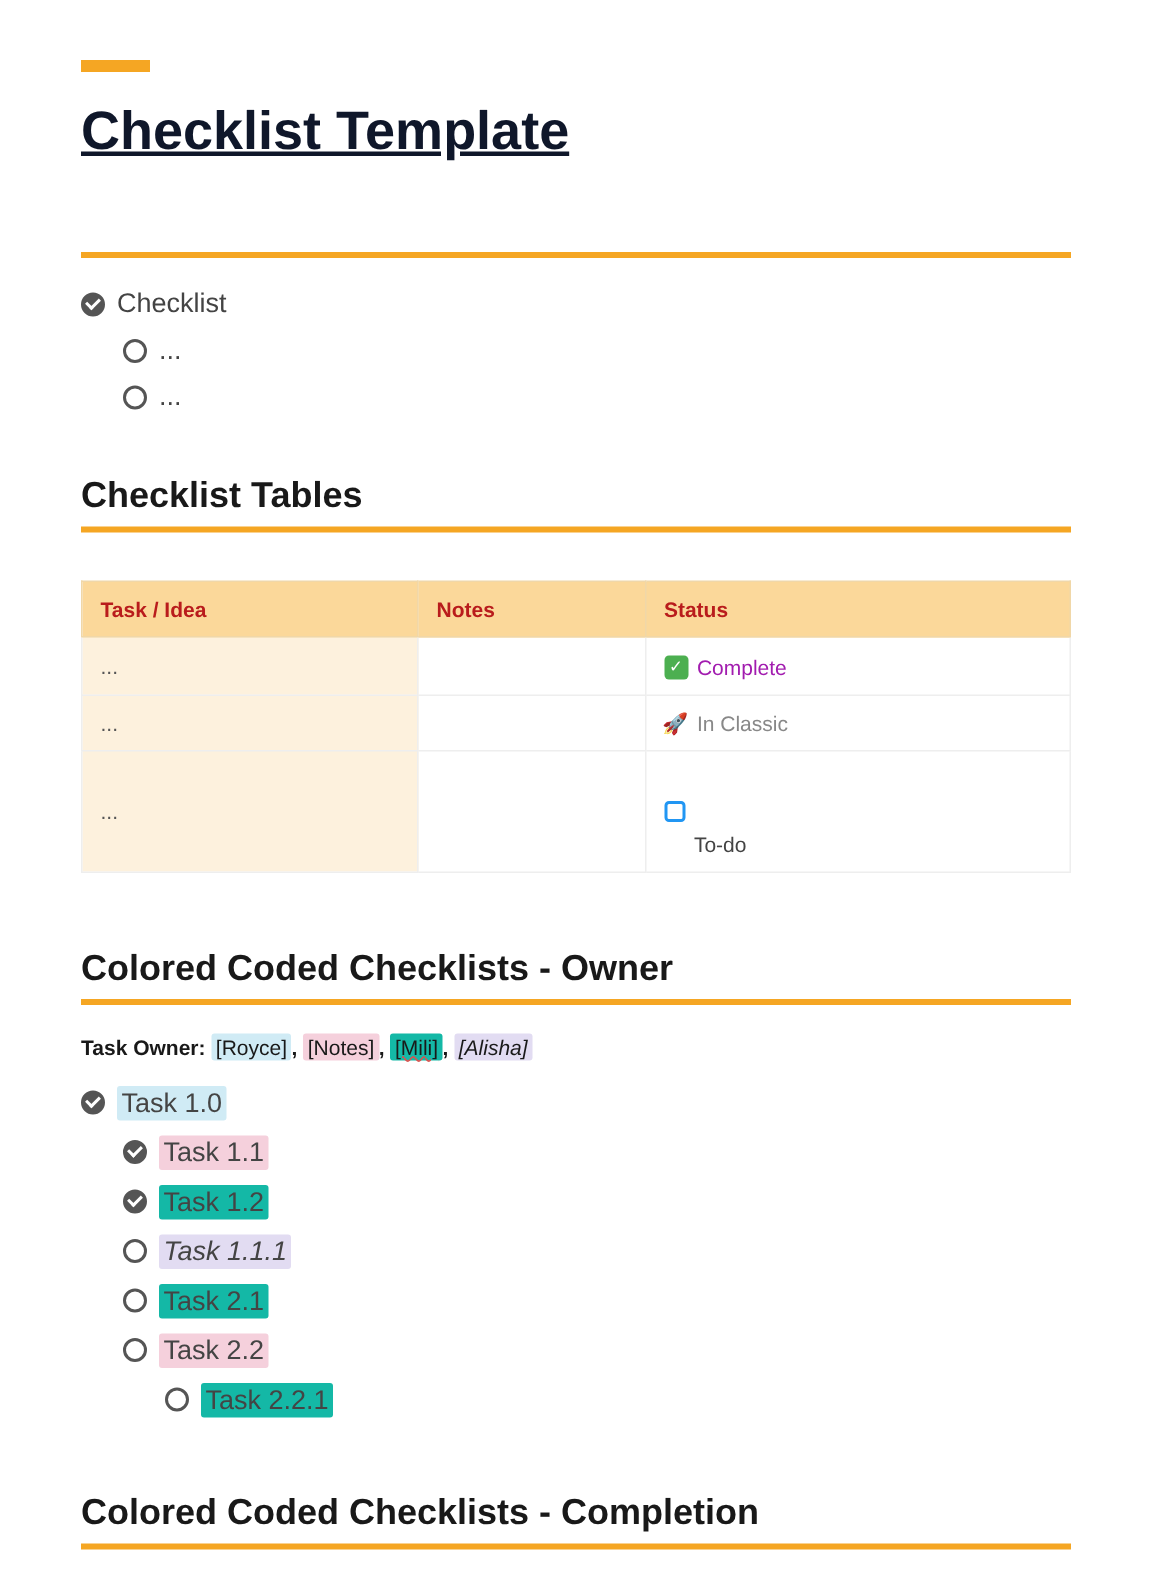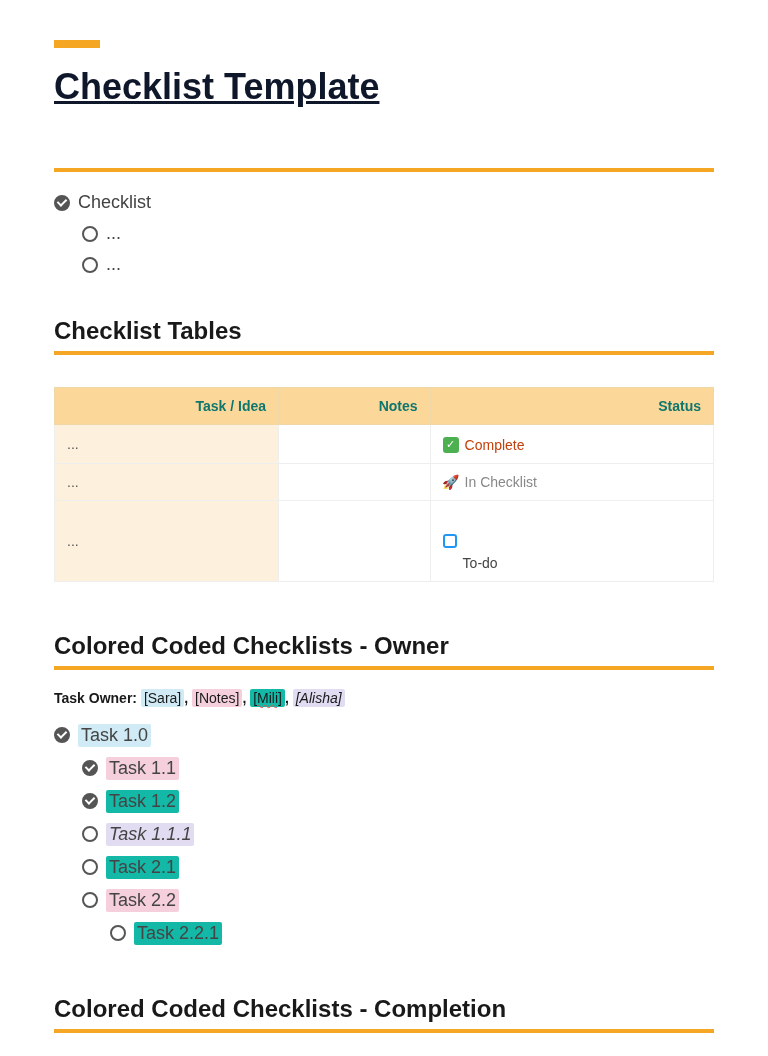--- a/index.html
+++ b/index.html
@@ -71,24 +71,24 @@
     border-width: 0 2px 2px 0;
     transform: rotate(45deg);
   }
   table {
     width: 100%;
     border-collapse: collapse;
     font-size: 14px;
   }
   thead th {
     background: #fbd89a;
-    text-align: right;
+    text-align: left;
     padding: 10px 12px;
     font-weight: 600;
-    color: #0f766e;
+    color: #b91c1c;
     border: 1px solid #f0d7a8;
   }
   tbody td {
     padding: 10px 12px;
     border: 1px solid #eee;
     color: #555;
   }
   tbody td.task-col {
     background: #fdf1dd;
   }
@@ -100,21 +100,21 @@
   .status-icon {
     width: 16px;
     height: 16px;
     display: inline-flex;
     align-items: center;
     justify-content: center;
     border-radius: 3px;
     font-size: 11px;
   }
   .status-complete .status-icon { background: #4caf50; color: #fff; }
-  .status-complete .status-text { color: #c2410c; }
+  .status-complete .status-text { color: #a21caf; }
   .status-progress .status-icon { font-size: 14px; }
   .status-progress .status-text { color: #888; }
   .status-todo .status-icon { border: 2px solid #2196f3; border-radius: 3px; width: 14px; height: 14px; }
   .status-todo .status-text { color: #444; margin-top: 44px; }
   .owner-line {
     font-size: 14px;
     font-weight: 600;
     margin-bottom: 18px;
   }
   .owner-line .label { font-weight: 700; }
@@ -172,41 +172,41 @@
           <td><span class="status status-complete">
               <span class="status-icon">✓</span>
               <span class="status-text">Complete</span>
             </span></td>
         </tr>
         <tr>
           <td class="task-col">...</td>
           <td></td>
           <td><span class="status status-progress">
               <span class="status-icon">🚀</span>
-              <span class="status-text">In Checklist</span>
+              <span class="status-text">In Classic</span>
             </span></td>
         </tr>
         <tr>
           <td class="task-col">...</td>
           <td></td>
           <td><span class="status status-todo">
               <span class="status-icon"></span>
               <span class="status-text">To-do</span>
             </span></td>
         </tr>
       </tbody>
   </table>
 </div>
 
 <div class="section" style="margin-top:50px">
   <h2>Colored Coded Checklists - Owner</h2>
   <div class="section-underline"></div>
   <div class="owner-line">
     <span class="label">Task Owner:</span>
-    <span id="owner-tags"> <span class="tag tag-blue">[Sara]</span>, <span class="tag tag-pink">[Notes]</span>, <span class="tag tag-orange underlined">[Mili]</span>, <span class="tag tag-purple">[Alisha]</span></span>
+    <span id="owner-tags"> <span class="tag tag-blue">[Royce]</span>, <span class="tag tag-pink">[Notes]</span>, <span class="tag tag-orange underlined">[Mili]</span>, <span class="tag tag-purple">[Alisha]</span></span>
   </div>
   <div id="owner-list">
       <div class="checklist-item indent-0">
         <span class="check-circle filled"></span>
         <span class="tag tag-blue">Task 1.0</span>
       </div>
       <div class="checklist-item indent-1">
         <span class="check-circle filled"></span>
         <span class="tag tag-pink">Task 1.1</span>
       </div>

